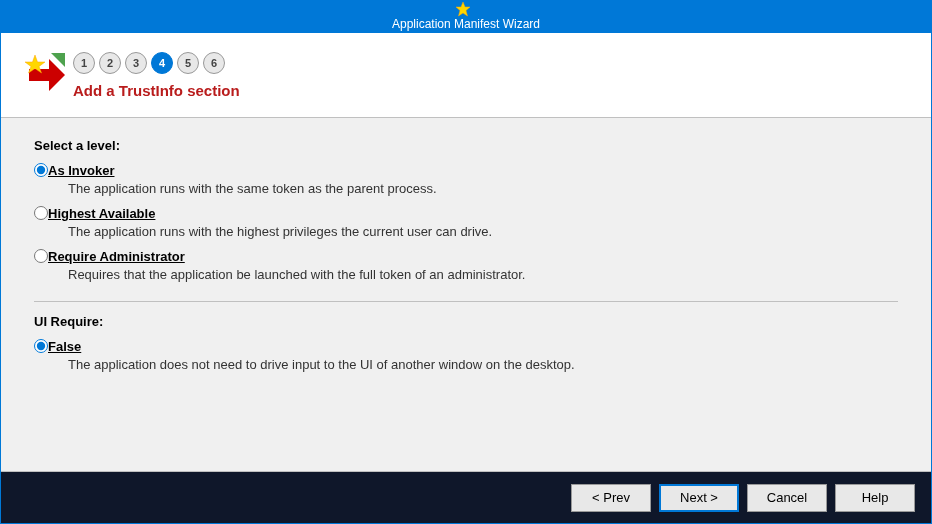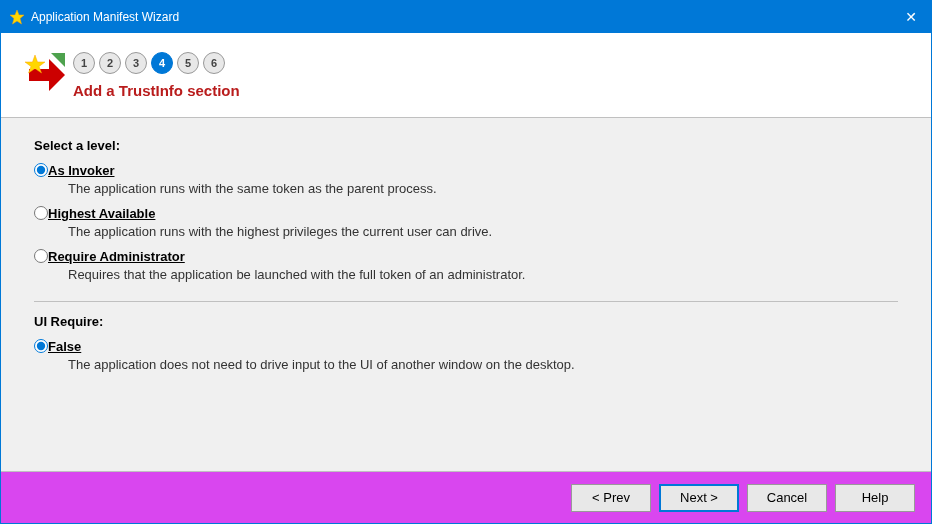--- a/index.html
+++ b/index.html
@@ -19,20 +19,21 @@
       border: 1px solid #0078d7;
     }
     .title-bar {
       background: #0078d7;
       color: white;
       height: 32px;
       display: flex;
       align-items: center;
       padding: 0 8px;
       flex-shrink: 0;
+      flex-direction: column;
     }
     .title-bar-icon {
       width: 16px;
       height: 16px;
       margin-right: 6px;
       flex-shrink: 0;
     }
     .title-bar-text {
       flex: 1;
       font-size: 12px;
@@ -127,21 +128,21 @@
       color: #333;
       margin-top: 2px;
       line-height: 1.4;
     }
     .divider {
       border: none;
       border-top: 1px solid #c0c0c0;
       margin: 4px 0 12px 0;
     }
     .footer {
-      background: #d946ef;
+      background: #0f172a;
       border-top: 1px solid #c0c0c0;
       height: 52px;
       display: flex;
       align-items: center;
       justify-content: flex-end;
       padding: 8px 16px;
       gap: 8px;
       flex-shrink: 0;
     }
     .btn {

